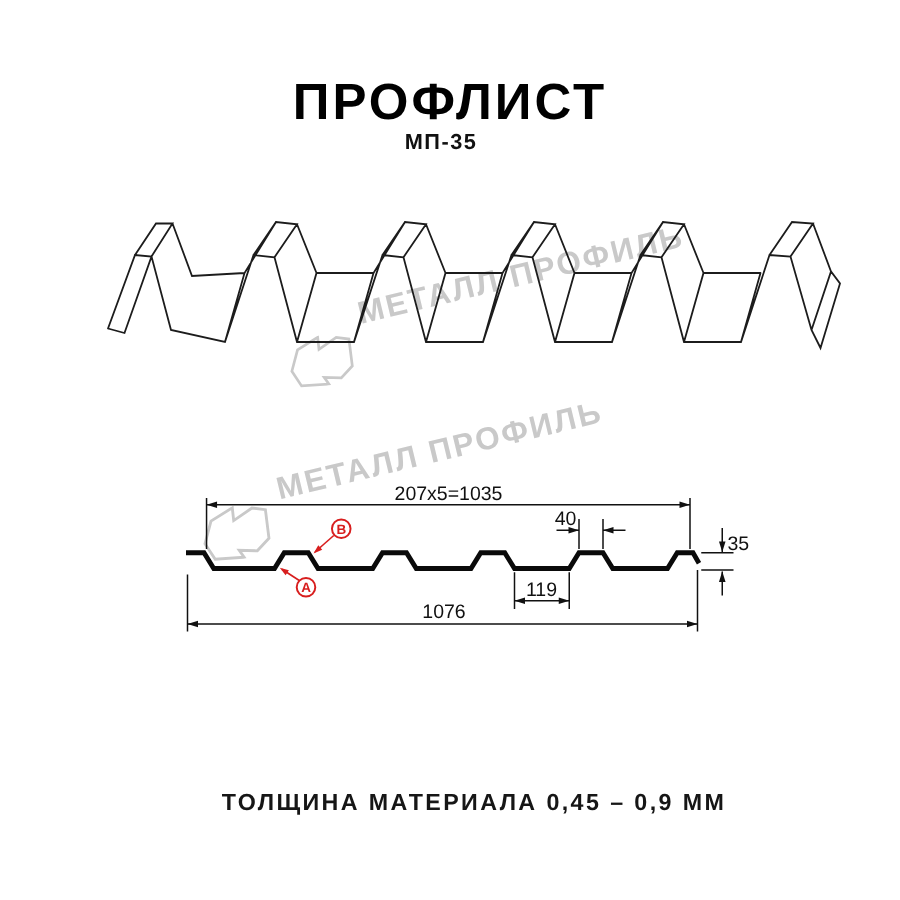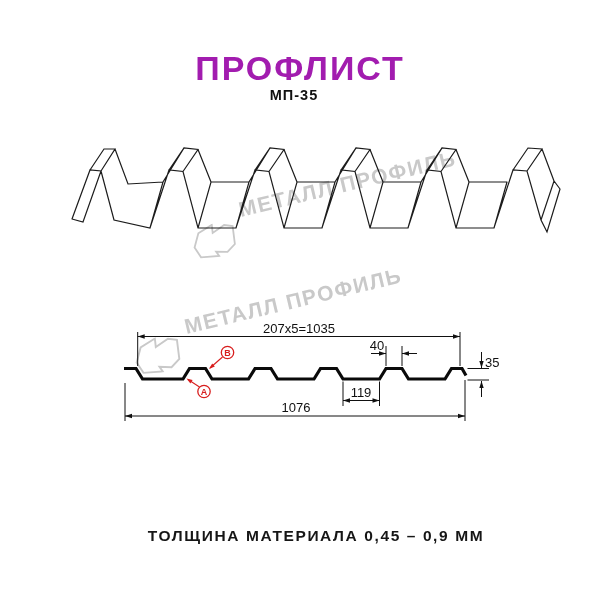--- a/index.html
+++ b/index.html
@@ -2,21 +2,21 @@
 <html><head>
 <meta charset="utf-8">
 <style>
   html,body{margin:0;padding:0;}
   body{
     width:600px;height:600px;position:relative;background:#ffffff;
     font-family:"Liberation Sans",sans-serif;overflow:hidden;
   }
   .title{
     position:absolute;top:51px;left:0;width:600px;text-align:center;
-    font-size:34px;font-weight:800;letter-spacing:2px;color:#a21caf;line-height:1;
+    font-size:34px;font-weight:800;letter-spacing:2px;color:#000000;line-height:1;
   }
   .subtitle{
     position:absolute;top:88px;left:0;width:588px;text-align:center;
     font-size:14.5px;font-weight:700;letter-spacing:1px;color:#111;line-height:1;
   }
   .footer{
     position:absolute;top:528px;left:0;width:600px;text-align:center;
     font-size:15.5px;font-weight:700;letter-spacing:1.6px;color:#161616;line-height:1;padding-left:16px;
   }
   .wm{

